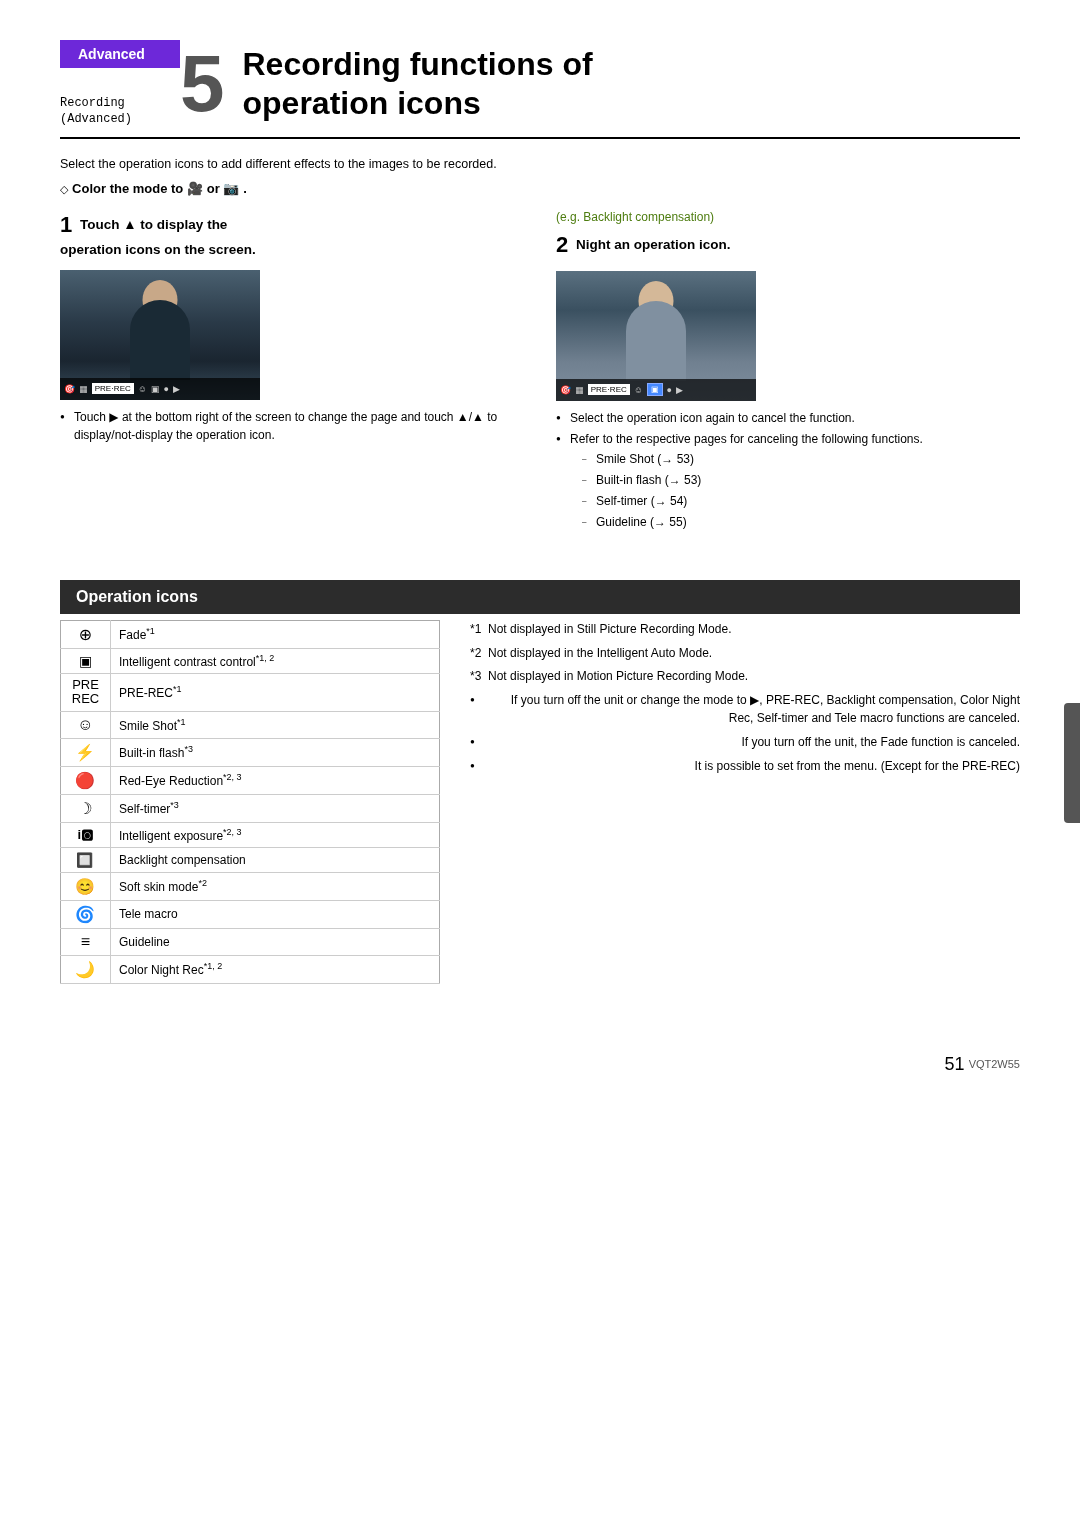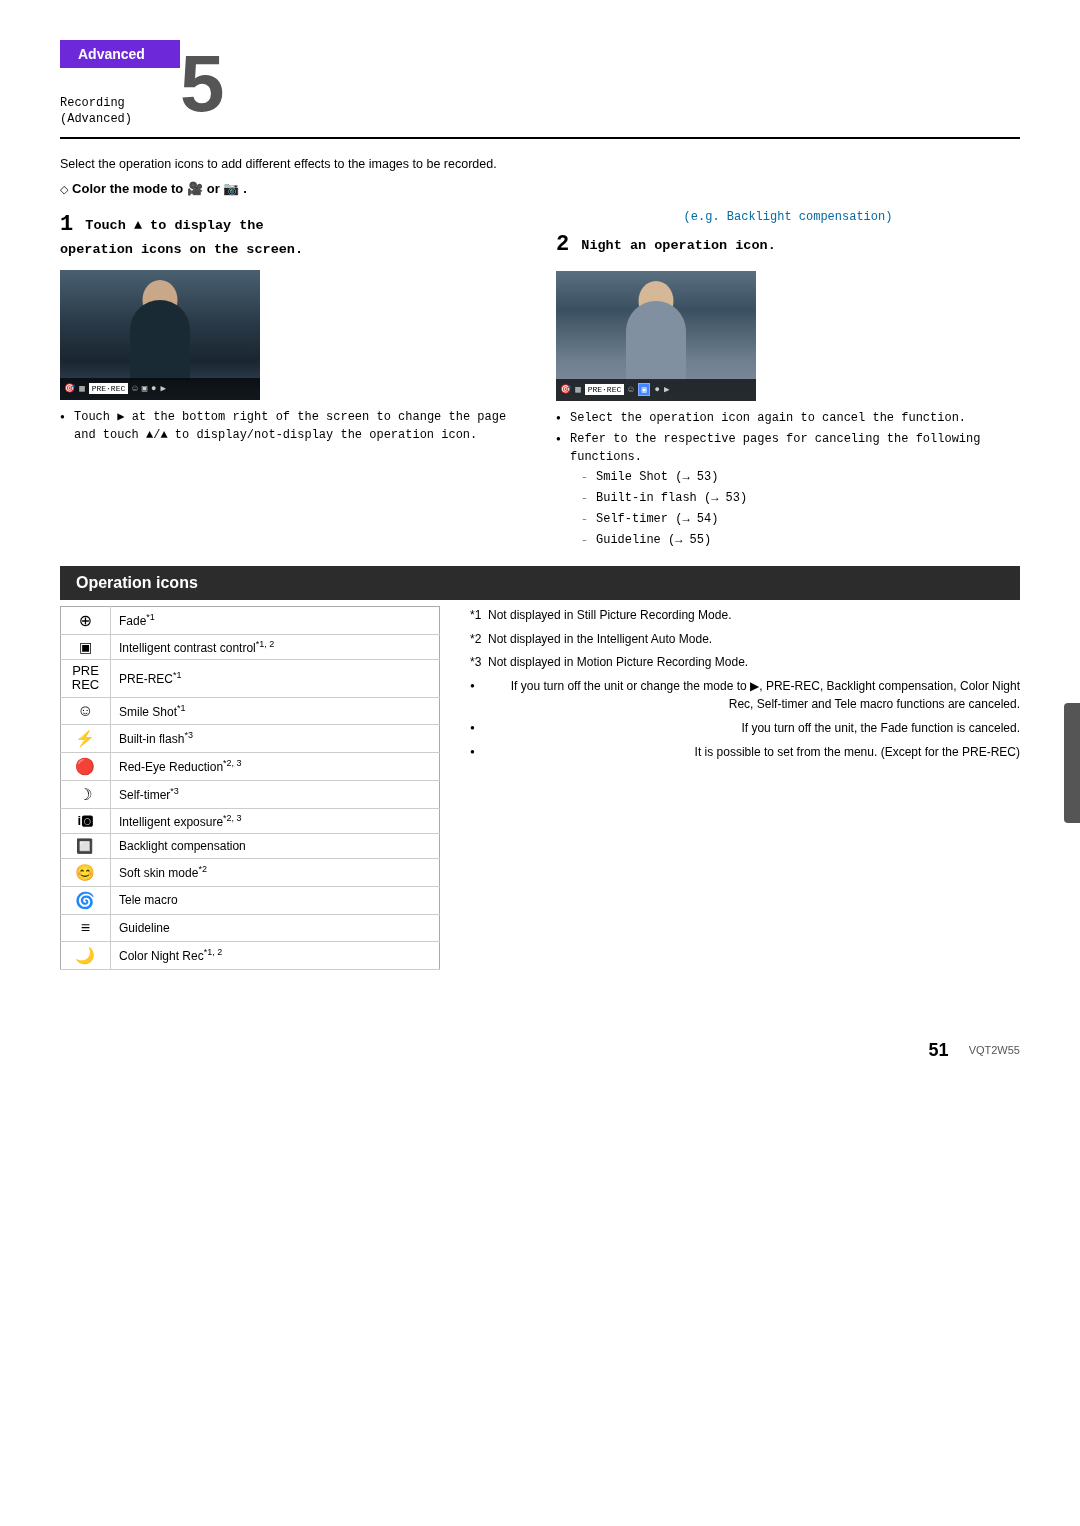--- a/index.html
+++ b/index.html
@@ -67,43 +67,41 @@
     .change-mode {
       font-size: 13px;
       margin-bottom: 14px;
     }
     .change-mode .diamond { font-size: 11px; }
 
     
     .steps-row {
       display: flex;
       gap: 32px;
-      margin-bottom: 14px;
-      font-family: Liberation Mono, monospace;
+      margin-bottom: 46px;
     }
     .step-col {
       flex: 1;
     }
     .step-heading {
       font-size: 13.5px;
       font-weight: bold;
       margin-bottom: 10px;
       line-height: 1.4;
     }
     .step-heading .step-num {
       font-size: 22px;
       font-weight: bold;
       vertical-align: middle;
       margin-right: 4px;
     }
     .step-sub {
       font-size: 12px;
-      color: #0369a1;
+      color: #4d7c0f;
       margin-bottom: 6px;
-      text-align: center;
     }
     .step-sub-bold {
       font-size: 13.5px;
       font-weight: bold;
     }
 
     
     .camera-screen {
       width: 200px;
       height: 130px;
@@ -270,22 +268,22 @@
 
     .page-footer {
       display: flex;
       justify-content: flex-end;
       align-items: center;
       margin-top: 60px;
       padding-top: 10px;
     }
     .page-number {
       font-size: 18px;
-      font-weight: bold;
-      margin-right: 20px;
+      font-weight: normal;
+      margin-right: 4px;
     }
     .doc-code {
       font-size: 11px;
       color: #555;
     }
 
     .right-tab {
       position: fixed;
       right: 0;
       top: 50%;
@@ -307,20 +305,26 @@
   <div style="display:flex; flex-direction:column; margin-right:0;">
     <div class="advanced-badge">Advanced</div>
     <div class="header-label-block">
       <span class="rec-label">
         <span>Recording</span><br>
         <span>(Advanced)</span>
       </span>
     </div>
   </div>
   <div class="chapter-number">5</div>
+  <div style="align-self:center;">
+    <div class="chapter-title">
+      <span>Recording functions of</span><br>
+      <span>operation icons</span>
+    </div>
+  </div>
 </div>
 
 <p class="intro-text">Select the operation icons to add different effects to the images to be recorded.</p>
 <p class="change-mode">
   <span class="diamond">◇</span>
   <strong><span>Color the mode to</span> 🎥 <span>or</span> 📷 .</strong>
 </p>
 
 <div class="steps-row">
 

